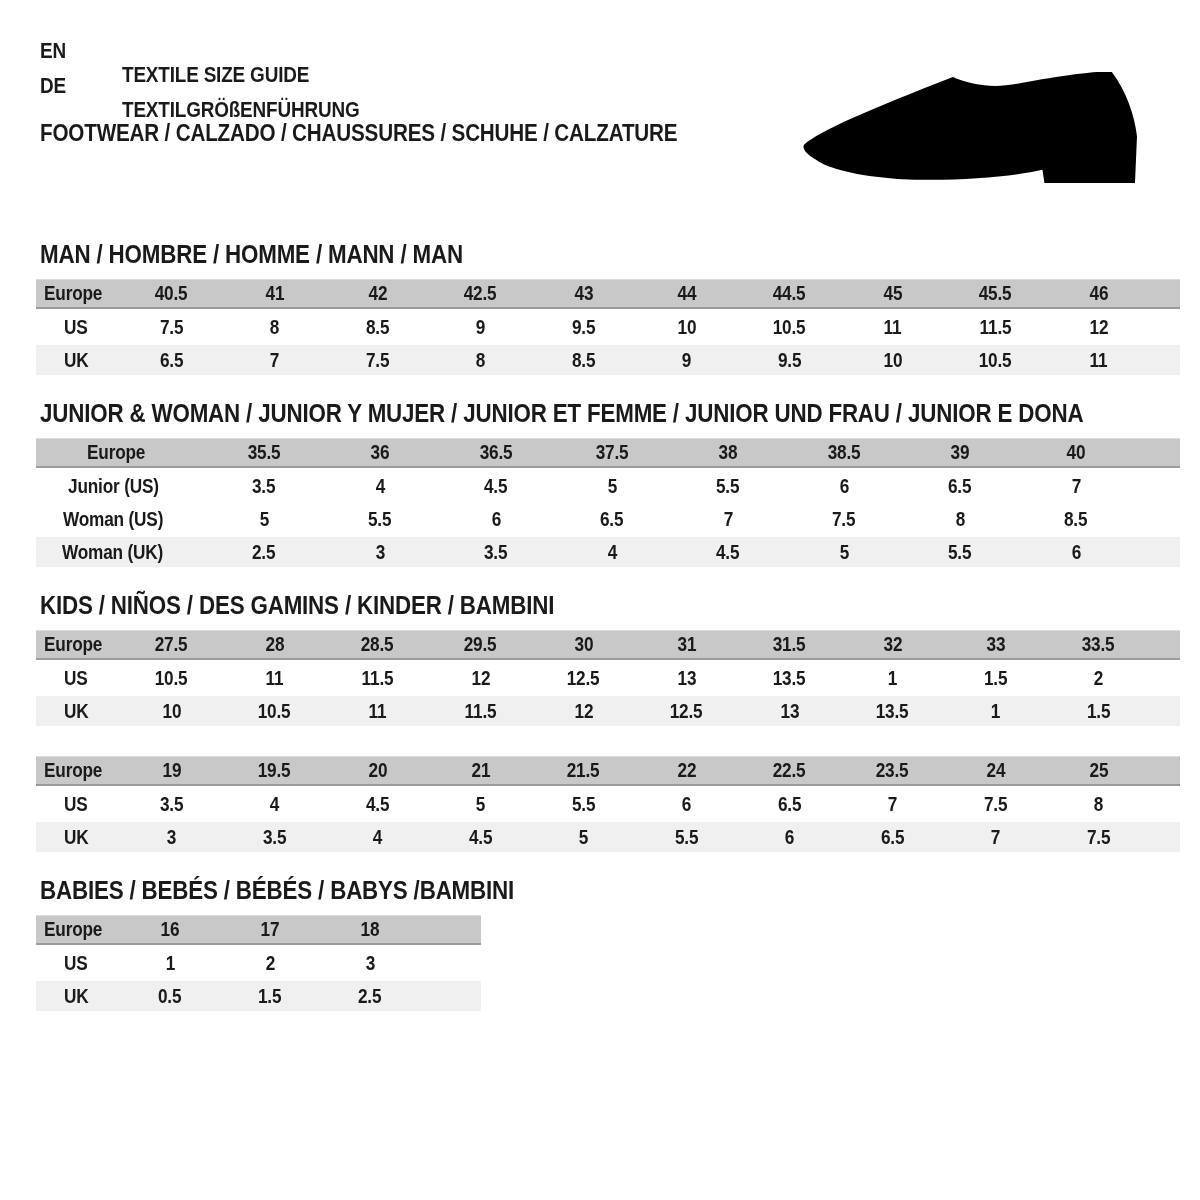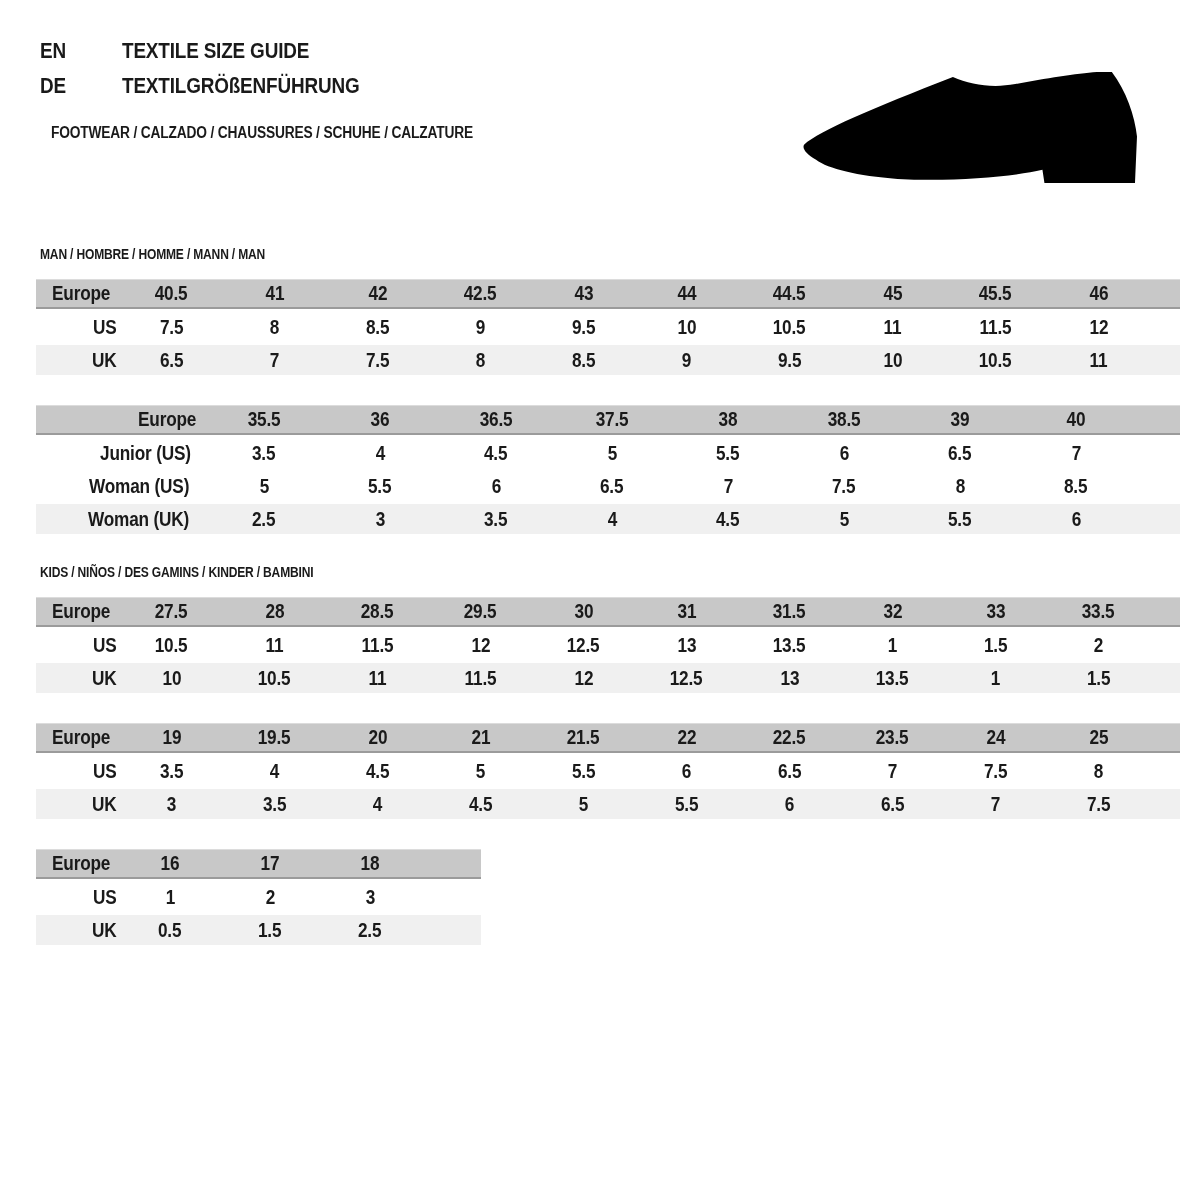--- a/index.html
+++ b/index.html
@@ -15,49 +15,49 @@
   .content{padding:33px 20px 0 36px;}
 
   
   .cx{display:inline-block;transform:scaleX(0.86);transform-origin:50% 50%;letter-spacing:-0.2px;white-space:nowrap;}
   .cx-l{transform-origin:0 50%;}
 
   
   .lang-block{margin-left:4px;}
   .lang-row{height:35px;line-height:35px;font-size:22px;font-weight:700;}
   .lang-code{display:inline-block;width:76px;vertical-align:top;text-decoration:underline;}
-  .lang-label{display:inline-block;vertical-align:top;}
-
-  
-  .category{margin:17px 0 0 15px;font-size:16px;font-weight:700;line-height:26px;}
+  .lang-label{display:inline-block;vertical-align:top;margin-top:24px;}
+
+  
+  .category{margin:17px 0 0 4px;font-size:24px;font-weight:700;line-height:26px;}
 
   
   .shoe{position:absolute;left:802px;top:72px;width:336px;height:113px;}
 
   
   .section{margin-top:24px;}
   .section.first{margin-top:97px;}
-  .sec-title{margin:0 0 10px 4px;font-size:14px;font-weight:700;line-height:23px;}
+  .sec-title{margin:0 0 10px 4px;font-size:26px;font-weight:700;line-height:23px;}
 
   table.size-table{
     border-collapse:separate;
     border-spacing:0 3px;
     table-layout:fixed;
     margin:0;
   }
   table.size-table td{
     box-sizing:border-box;
     height:30px;
     padding:0;
     font-size:20px;
     font-weight:700;
     vertical-align:middle;
     overflow:hidden;
   }
-  td.lbl{text-align:right;padding-left:7px;}
+  td.lbl{text-align:center;padding-left:7px;}
   td.val{text-align:center;}
   td.fill{}
   tr.head td{background:#c8c8c8;border-top:1px solid #dcdcdc;border-bottom:2px solid #9b9b9b;}
   tr.plain td{background:#ffffff;}
   tr.alt td{background:#f0f0f0;}
 </style>
 </head>
 <body>
 
 <div class="page">
@@ -136,20 +136,21 @@
               <td class="val"><span class="cx">10</span></td>
               <td class="val"><span class="cx">10.5</span></td>
               <td class="val"><span class="cx">11</span></td>
               <td class="fill"></td>
             </tr>
           </tbody>
         </table>
     </div>
 
     <div class="section">
+      <h2 class="sec-title"><span class="cx cx-l">JUNIOR &amp; WOMAN / JUNIOR Y MUJER / JUNIOR ET FEMME / JUNIOR UND FRAU / JUNIOR E DONA</span></h2>
       <table class="size-table" style="width:1144px;">
           <colgroup>
             <col style="width: 170px;">
             <col style="width: 116px;">
             <col style="width: 116px;">
             <col style="width: 116px;">
             <col style="width: 116px;">
             <col style="width: 116px;">
             <col style="width: 116px;">
             <col style="width: 116px;">
@@ -330,20 +331,21 @@
               <td class="val"><span class="cx">6.5</span></td>
               <td class="val"><span class="cx">7</span></td>
               <td class="val"><span class="cx">7.5</span></td>
               <td class="fill"></td>
             </tr>
           </tbody>
         </table>
     </div>
 
     <div class="section">
+      <h2 class="sec-title"><span class="cx cx-l">BABIES  / BEBÉS / BÉBÉS / BABYS /BAMBINI</span></h2>
       <table class="size-table" style="width:445px;">
           <colgroup>
             <col style="width: 84px;">
             <col style="width: 100px;">
             <col style="width: 100px;">
             <col style="width: 100px;">
             <col style="width: 61px;">
           </colgroup>
           <tbody>
             <tr class="head">

